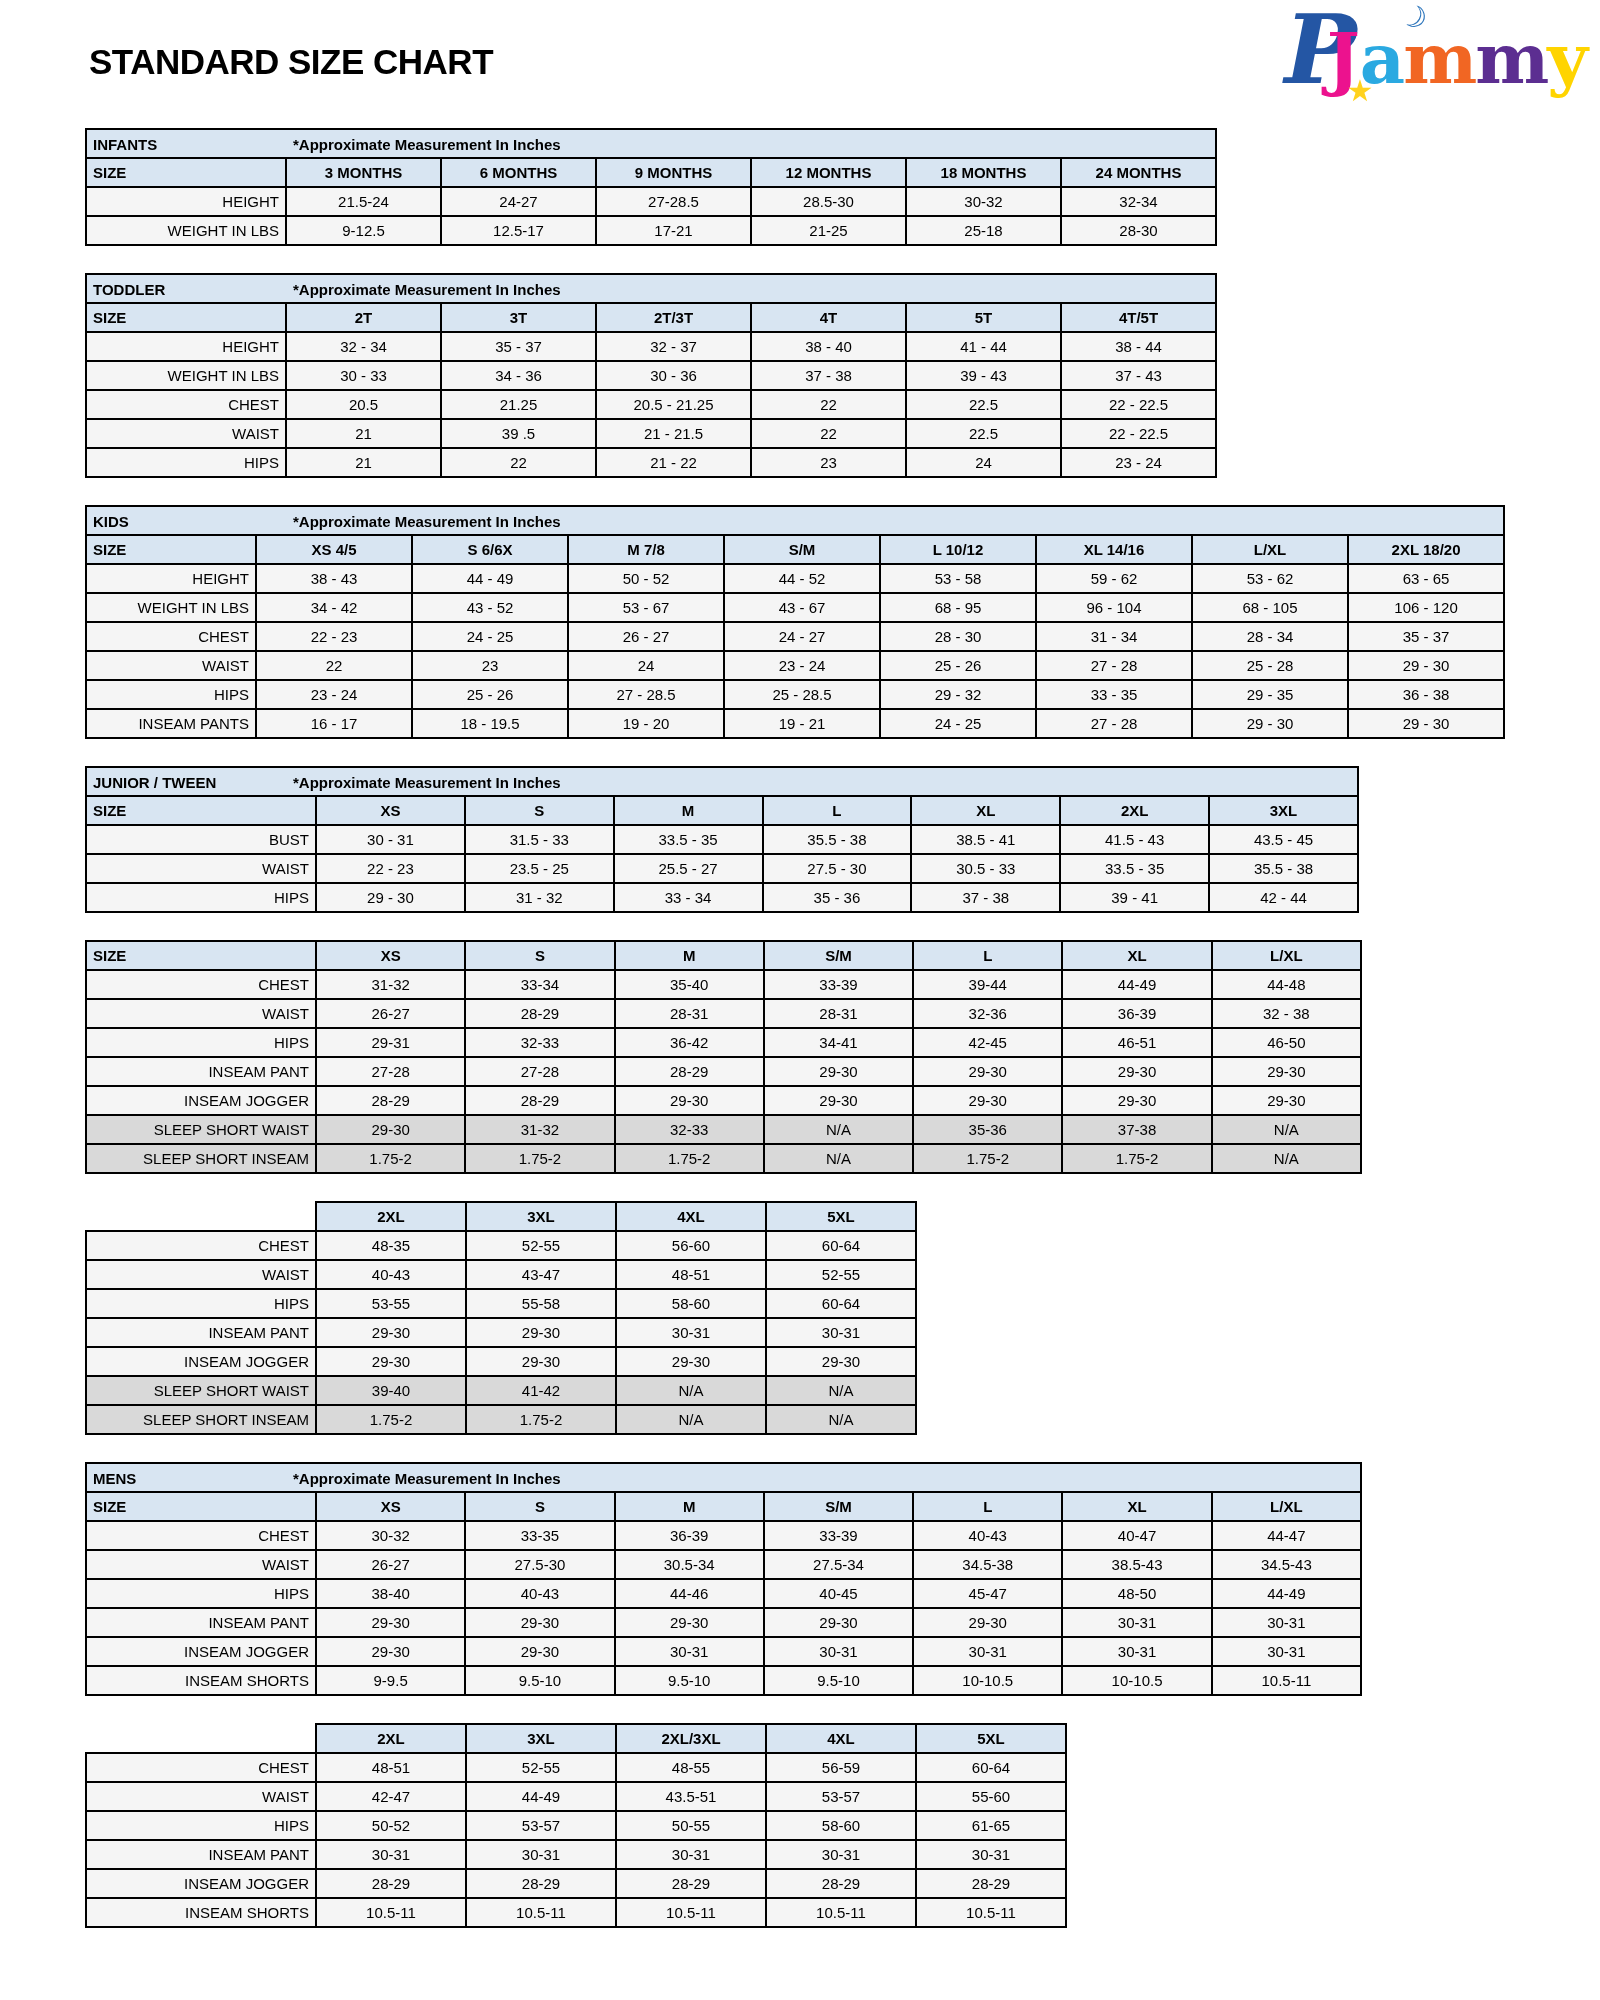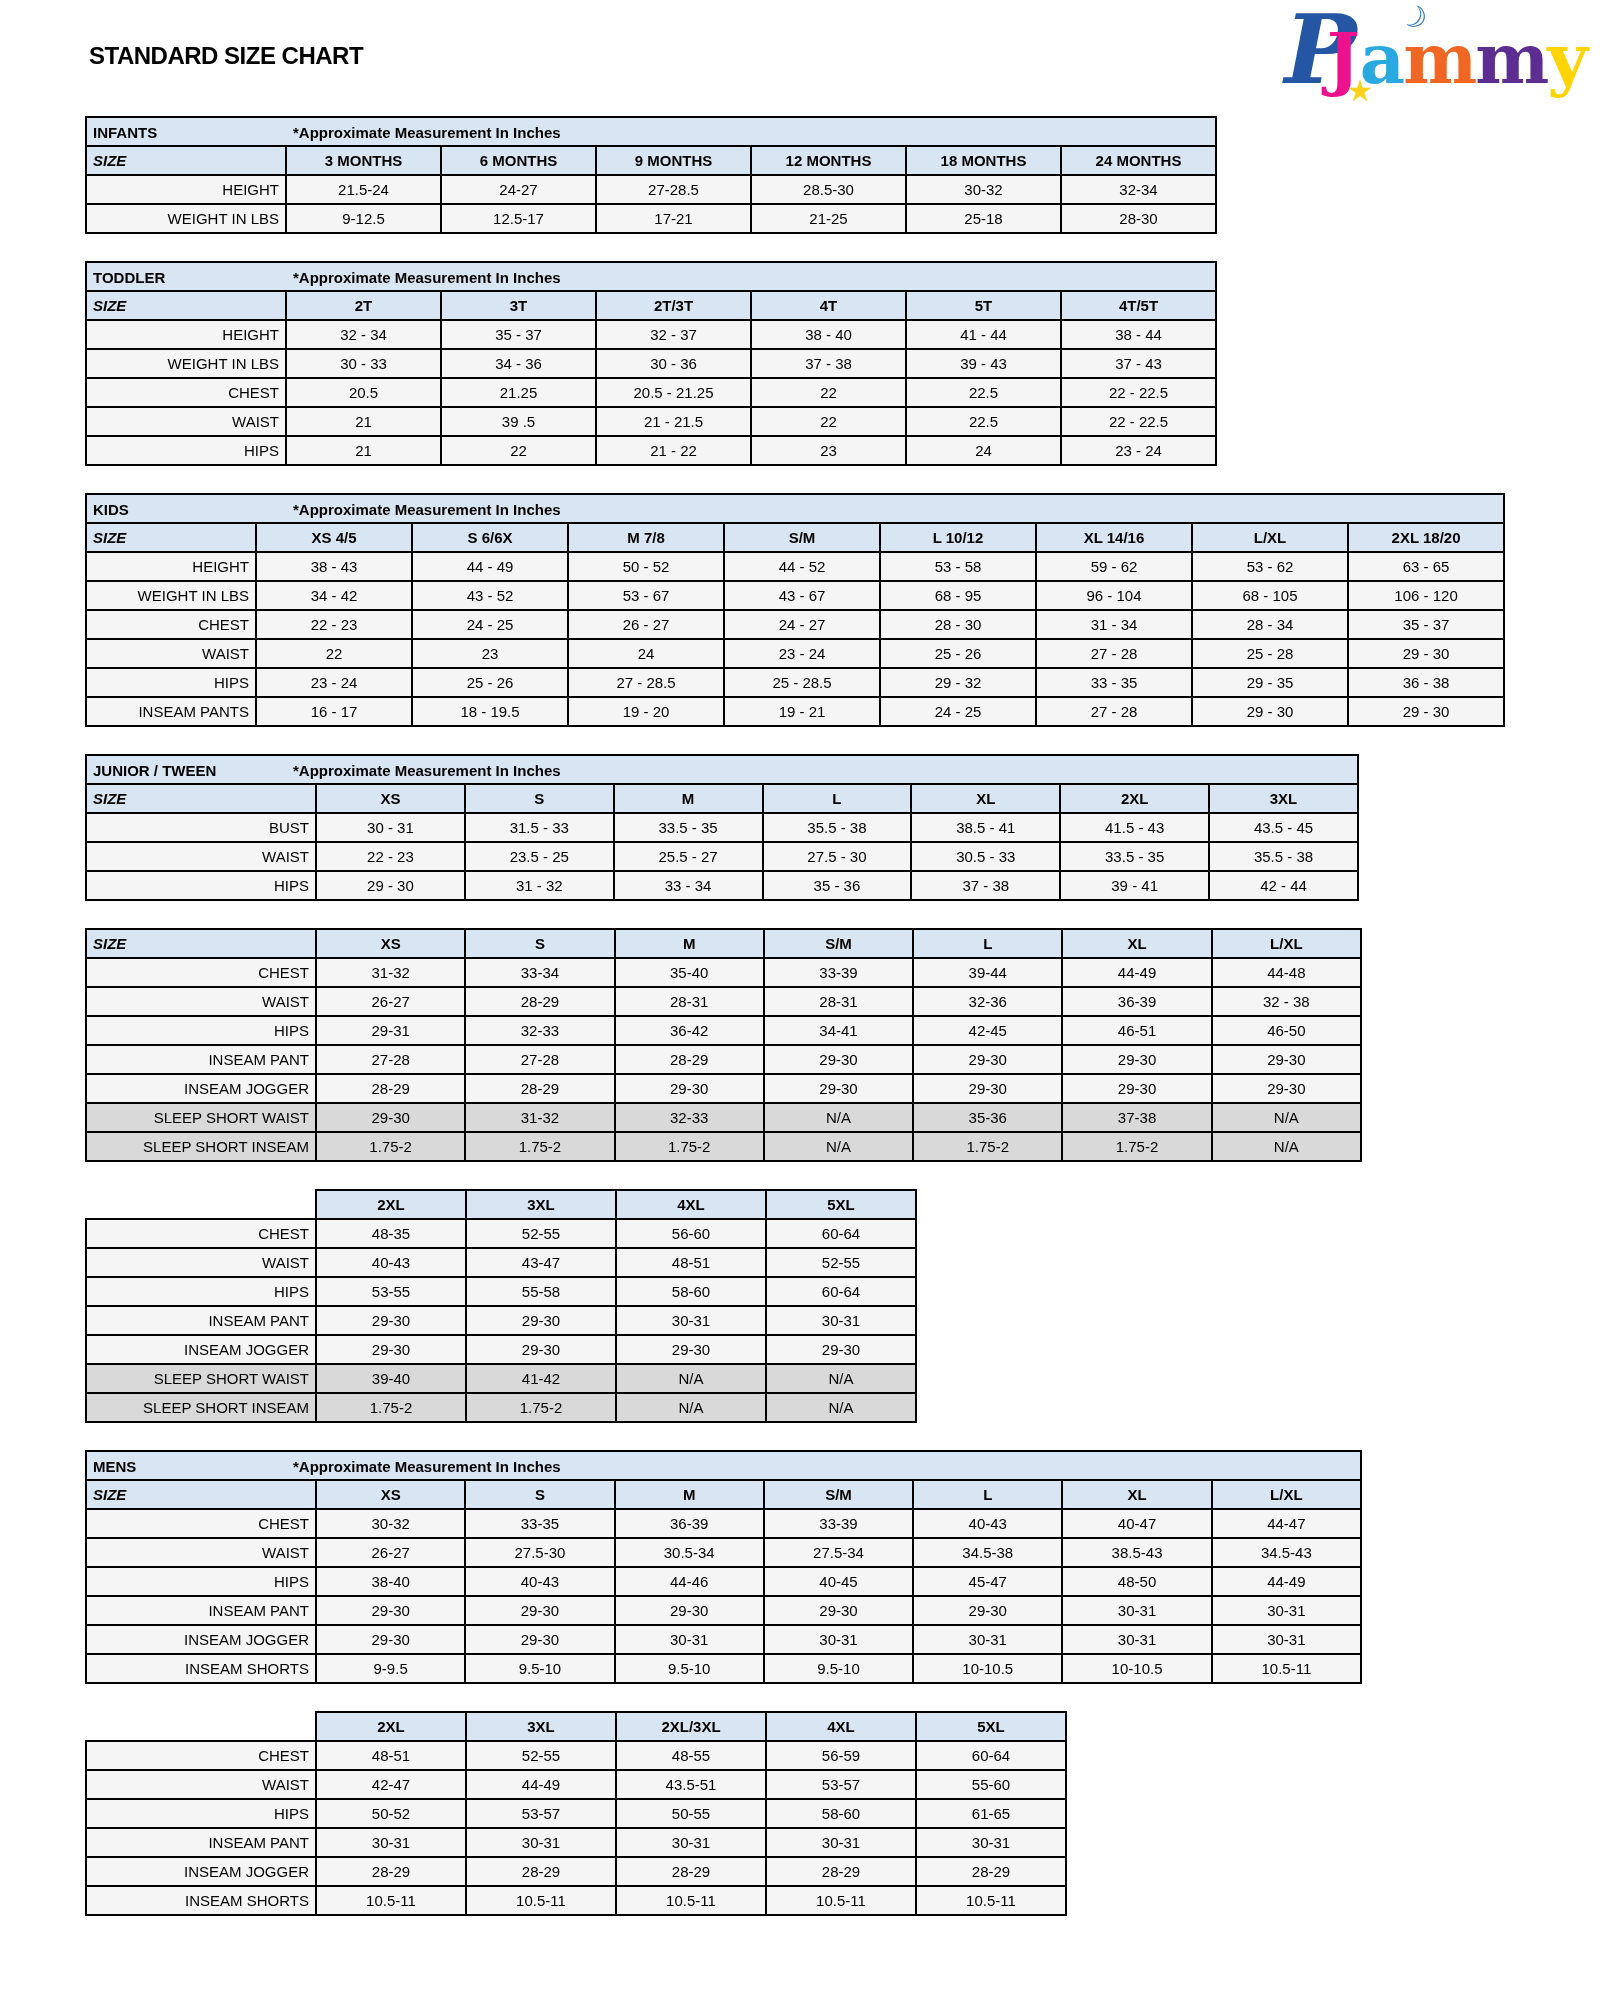--- a/index.html
+++ b/index.html
@@ -2,21 +2,21 @@
 <html><head>
 <meta charset="utf-8">
 <style>
   html,body{margin:0;padding:0;}
   body{
     width:1600px;height:2000px;background:#ffffff;color:#000;
     font-family:"Liberation Sans",sans-serif;position:relative;overflow:hidden;
   }
   .content{padding-left:85px;}
   h1.page-title{
-    margin:42px 0 0 4px;font-size:24px;font-weight:bold;letter-spacing:-0.5px;
+    margin:42px 0 0 4px;font-size:35px;font-weight:bold;letter-spacing:-0.5px;
     font-family:"Liberation Sans",sans-serif;
   }
   
   .logo{position:absolute;top:2px;right:14px;line-height:1;white-space:nowrap;height:120px;}
   .logo .letter{font-family:"DejaVu Serif",serif;font-weight:bold;display:inline-block;}
   .logo .lp{font-size:96px;font-style:italic;letter-spacing:-4px;}
   .logo .lj{font-size:70px;margin-left:-26px;}
   .logo .la,.logo .lm1,.logo .lm2,.logo .ly{font-size:70px;letter-spacing:-2px;}
   .logo .lstar{position:absolute;left:62px;top:74px;font-size:30px;font-family:"DejaVu Sans",sans-serif;}
   .logo .lmoon{position:absolute;left:116px;top:0px;font-size:30px;transform:rotate(28deg);font-family:"DejaVu Sans",sans-serif;}
@@ -24,21 +24,21 @@
   #tables{margin-top:46px;}
   table.size-table{border-collapse:collapse;table-layout:fixed;margin-bottom:27px;}
   table.size-table td,table.size-table th{
     border:2px solid #000;height:27px;font-size:15px;padding:0 6px;overflow:hidden;
     white-space:nowrap;
   }
   tr.title-row td{background:#d8e5f2;text-align:left;font-weight:bold;}
   tr.title-row .tname{display:inline-block;width:200px;vertical-align:middle;}
   tr.title-row .tnote{vertical-align:middle;}
   tr.header-row th{background:#d8e5f2;font-weight:bold;text-align:center;}
-  tr.header-row th.label{text-align:left;font-style:italic;}
+  tr.header-row th.label{text-align:left;}
   tr.header-row th.blank{border:0 none;background:transparent;}
   tr.data-row td{background:#f5f5f5;text-align:center;font-weight:normal;}
   tr.data-row td.label{text-align:right;}
   tr.data-row.shaded td{background:#d9d9d9;}
 </style>
 </head>
 <body>
 
 <div class="logo" id="logo"><span class="letter lp" style="color: rgb(36, 86, 164);">P</span><span class="letter lstar" style="color: rgb(255, 210, 30);">★</span><span class="letter lmoon" style="color: rgb(46, 118, 188);">☽</span><span class="letter lj" style="color: rgb(236, 18, 142);">J</span><span class="letter la" style="color: rgb(42, 169, 225);">a</span><span class="letter lm1" style="color: rgb(241, 102, 35);">m</span><span class="letter lm2" style="color: rgb(92, 46, 145);">m</span><span class="letter ly" style="color: rgb(255, 212, 0);">y</span></div>
 

